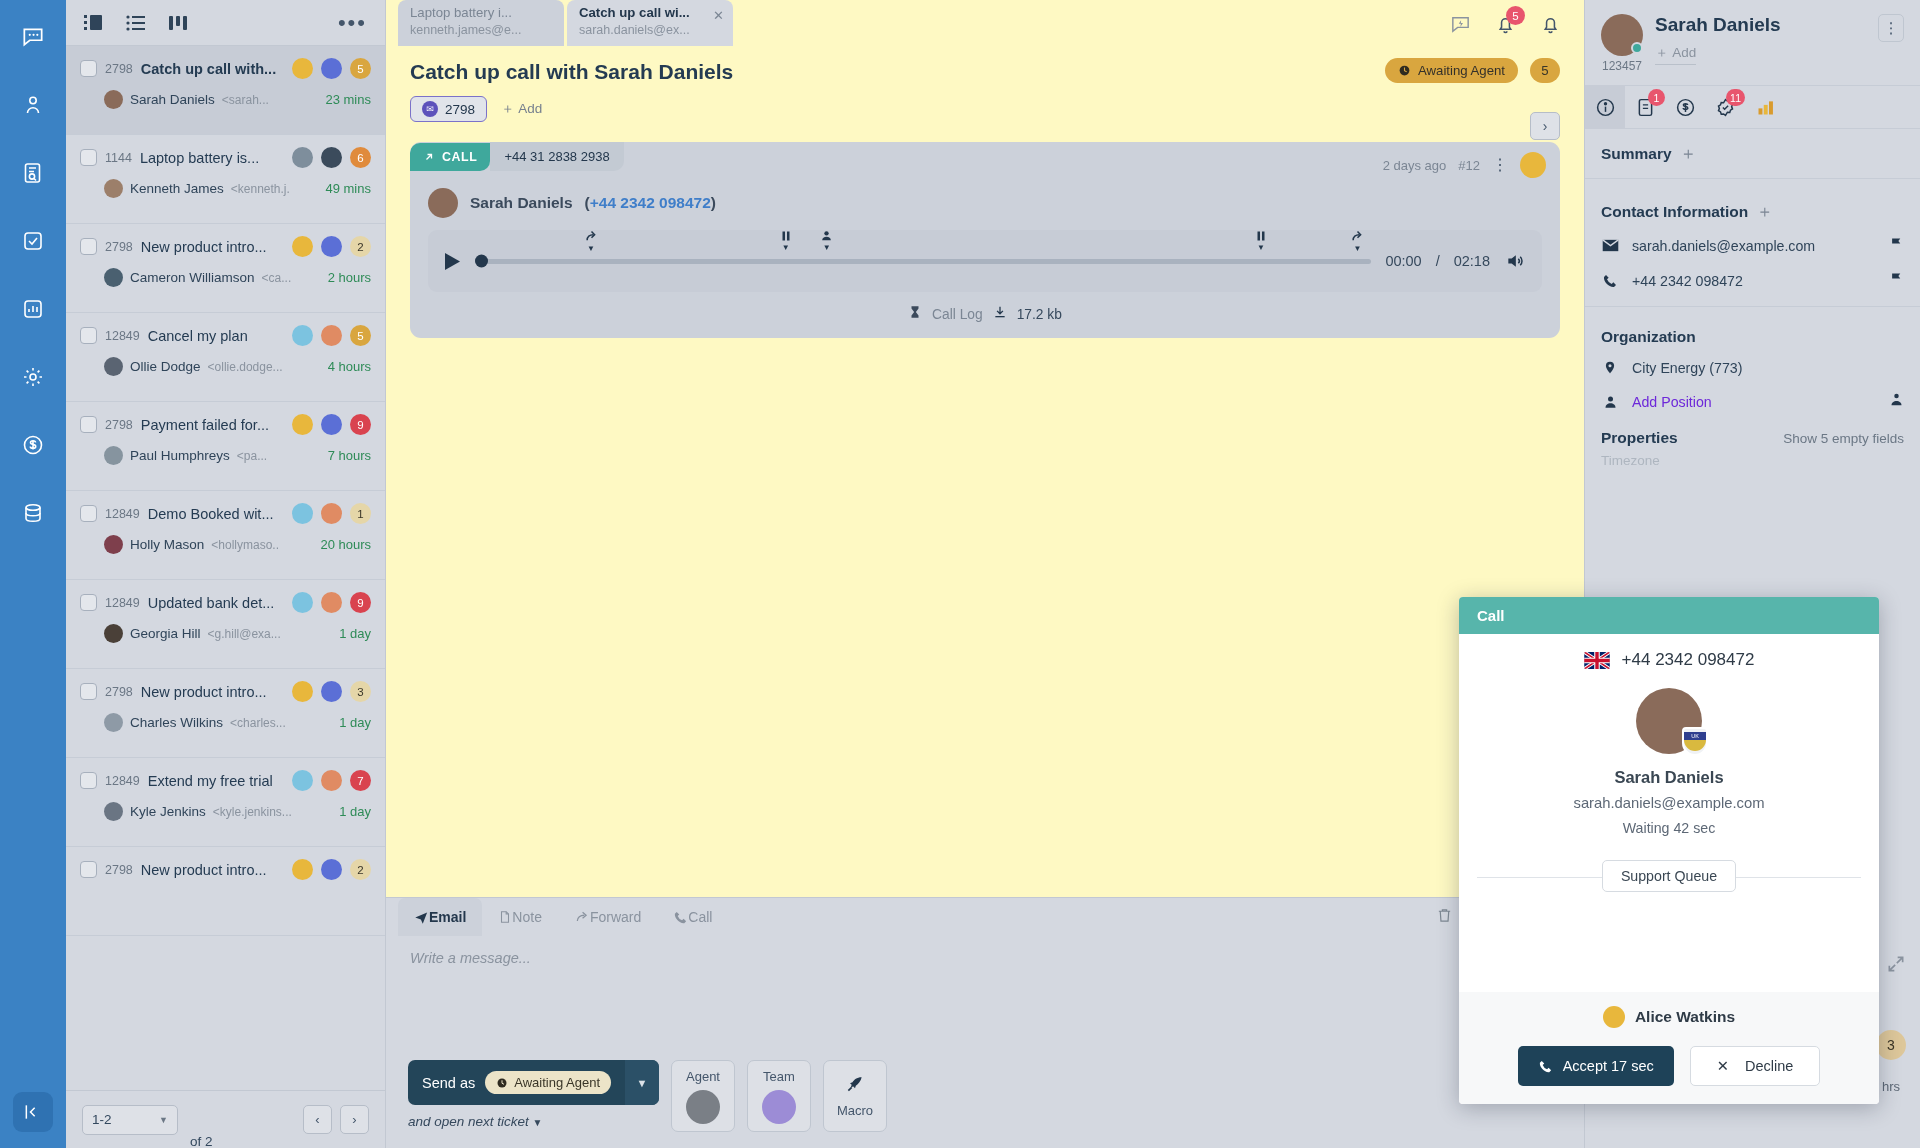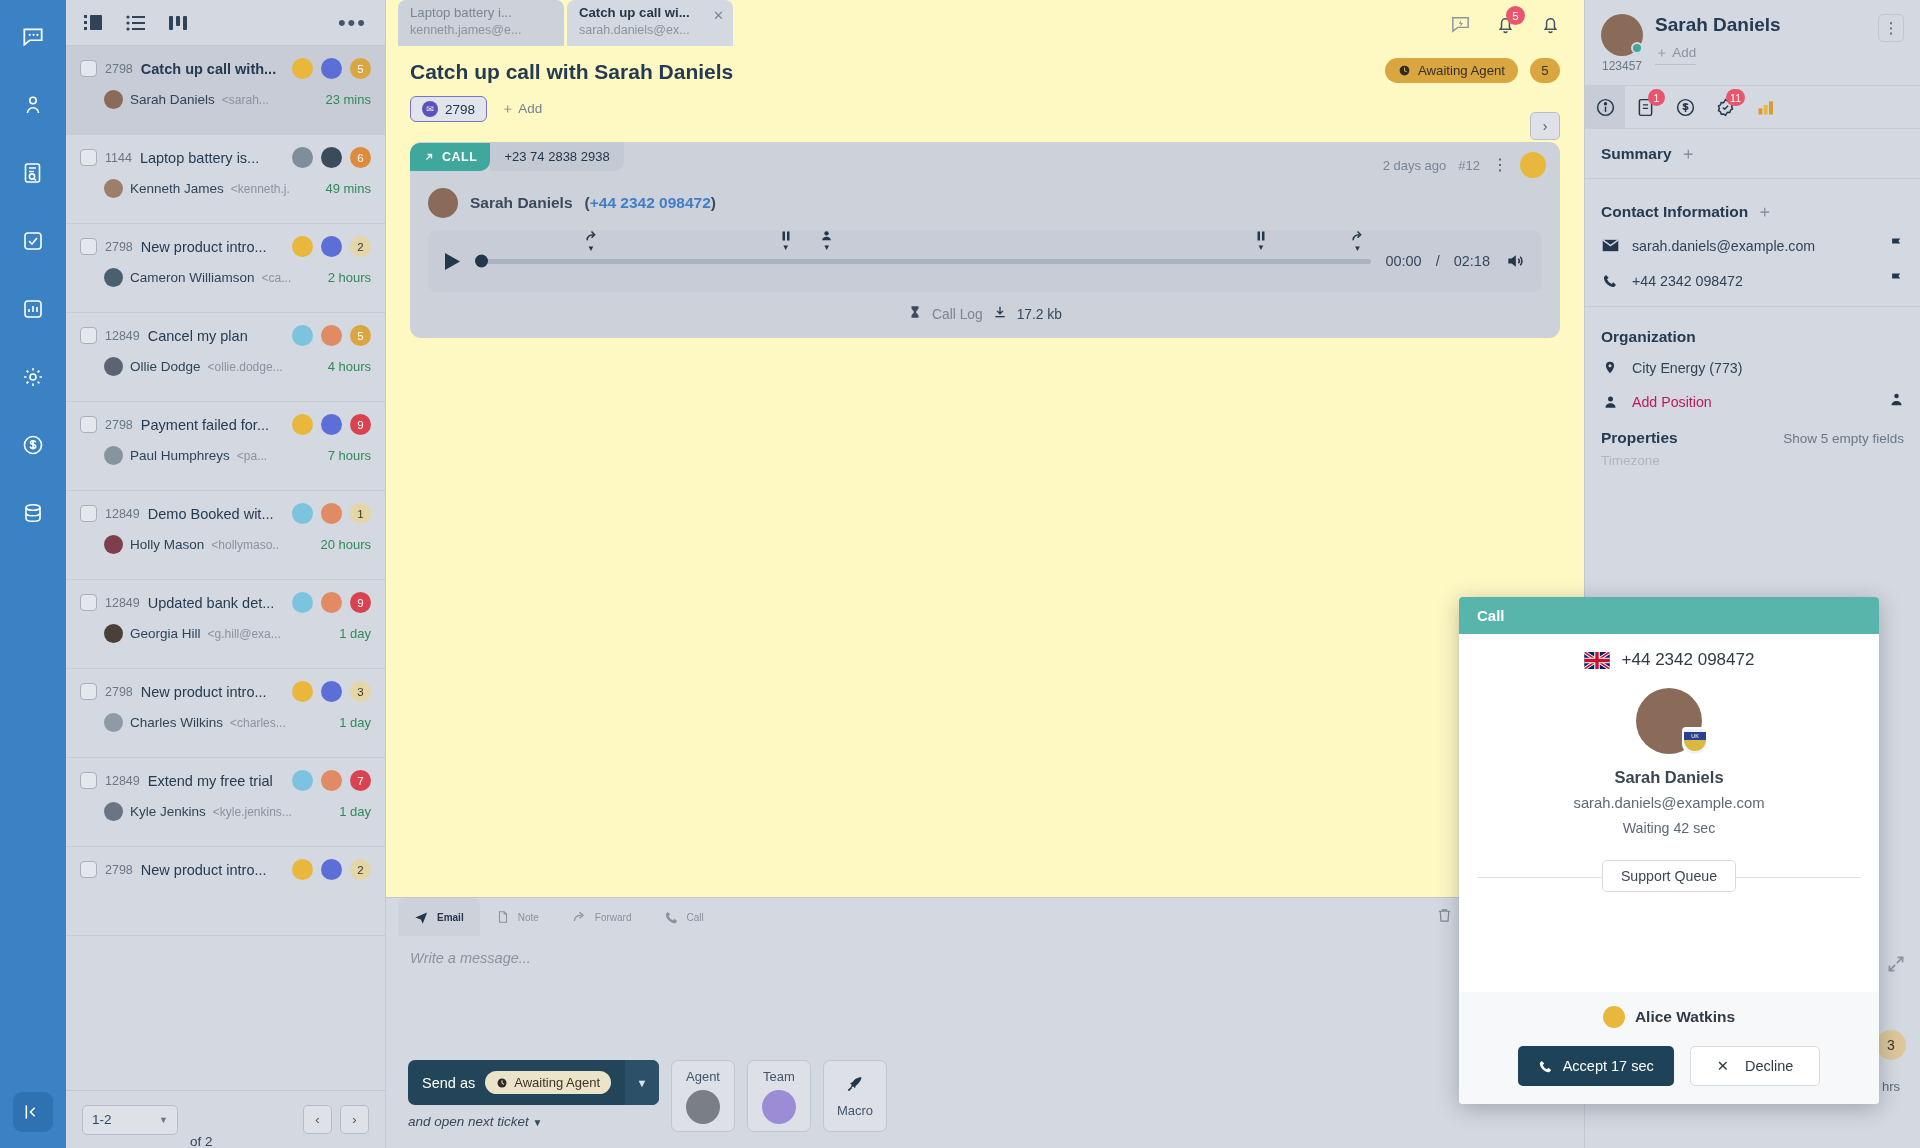--- a/index.html
+++ b/index.html
@@ -182,21 +182,21 @@
   .vol { color: #23374c; cursor: pointer; display: flex; }
 
   .callog { display: flex; align-items: center; gap: 10px; padding: 12px 18px 0 18px; justify-content: center; }
   .callog .lbl { font-size: 13.8px; color: #7b8694; }
   .callog .sz { font-size: 13.8px; color: #36495d; }
 
   
   .composer { border-top: 1px solid #c2c8d2; background: #d4d8e0; }
   .comp-tabs { display: flex; align-items: center; height: 38px; padding-left: 12px; }
   .comp-tab {
-    display: flex; align-items: center; gap: 8px; font-size: 10px; color: #8a939f;
+    display: flex; align-items: center; gap: 0; font-size: 14px; color: #8a939f;
     padding: 9px 16px; cursor: pointer; border-radius: 7px 7px 0 0; height: 38px; justify-content: flex-end;
   }
   .comp-tab.active { background: #ccd1da; color: #23374c; font-weight: bold; }
   .comp-tools { margin-left: auto; display: flex; align-items: center; gap: 18px; padding-right: 22px; color: #7d8893; }
   .comp-body { min-height: 116px; padding: 14px 24px; }
   .comp-ph { font-size: 14.5px; color: #8a939f; font-style: italic; }
   .comp-foot { display: flex; align-items: flex-start; gap: 12px; padding: 8px 22px 16px 22px; }
   .sendas {
     background: #234559; border-radius: 7px; display: flex; align-items: stretch; overflow: hidden; cursor: pointer;
   }
@@ -239,21 +239,21 @@
     position: absolute; top: 4px; right: 0px; background: #e8556d; color: #fff;
     border-radius: 9px; min-width: 17px; height: 17px; font-size: 10.5px;
     display: flex; align-items: center; justify-content: center; padding: 0 4px;
   }
   .r-sec { padding: 13px 16px 5px 16px; }
   .r-sec-title { font-size: 15.5px; font-weight: bold; color: #243b52; display: flex; align-items: center; gap: 8px; }
   .r-plus { color: #7b8694; font-size: 17px; font-weight: normal; cursor: pointer; }
   .r-row { display: flex; align-items: center; gap: 13px; padding: 8px 16px; }
   .r-ico { width: 18px; color: #23374c; display: flex; justify-content: center; }
   .r-val { font-size: 14.2px; color: #2f4459; }
-  .r-val.muted { color: #be185d; }
+  .r-val.muted { color: #6d28d9; }
   .r-flag { margin-left: auto; color: #23374c; cursor: pointer; }
   .r-div { height: 1px; background: #c6ccd6; margin: 8px 0; }
   .r-props { display: flex; align-items: center; padding: 10px 16px 0 16px; }
   .r-props .t { font-size: 15.5px; font-weight: bold; color: #243b52; }
   .r-props .e { margin-left: auto; font-size: 13.5px; color: #6b7785; cursor: pointer; }
   .r-faint { padding: 6px 16px; font-size: 13.5px; color: #aeb6c0; }
   .r-expand { position: absolute; right: 14px; bottom: 170px; color: #8a939f; cursor: pointer; }
   .sla-badge { position: absolute; right: 14px; bottom: 54px; text-align: center; }
   .sla-circ {
     width: 30px; height: 30px; border-radius: 50%; background: #ddc79a; color: #3b3525;
@@ -644,21 +644,21 @@
     <div class="thread">
       <div class="msg-card">
         <div class="msg-top">
           <div class="call-tag">
             <div class="lhs">
               <svg width="12" height="12" viewBox="0 0 24 24" fill="none" stroke="#fff" stroke-width="2.6">
                   <path d="M7 17L17 7M9 7h8v8"></path>
                 </svg>
               <span>CALL</span>
             </div>
-            <div class="rhs">+23 74 2838 2938</div>
+            <div class="rhs">+44 31 2838 2938</div>
           </div>
           <div class="msg-meta">
             <span class="msg-time">2 days ago</span>
             <span class="msg-num">#12</span>
             <span class="msg-kebab">⋮</span>
             <span class="msg-av" style="background:#e8b73c"></span>
           </div>
         </div>
 
         <div class="caller">

